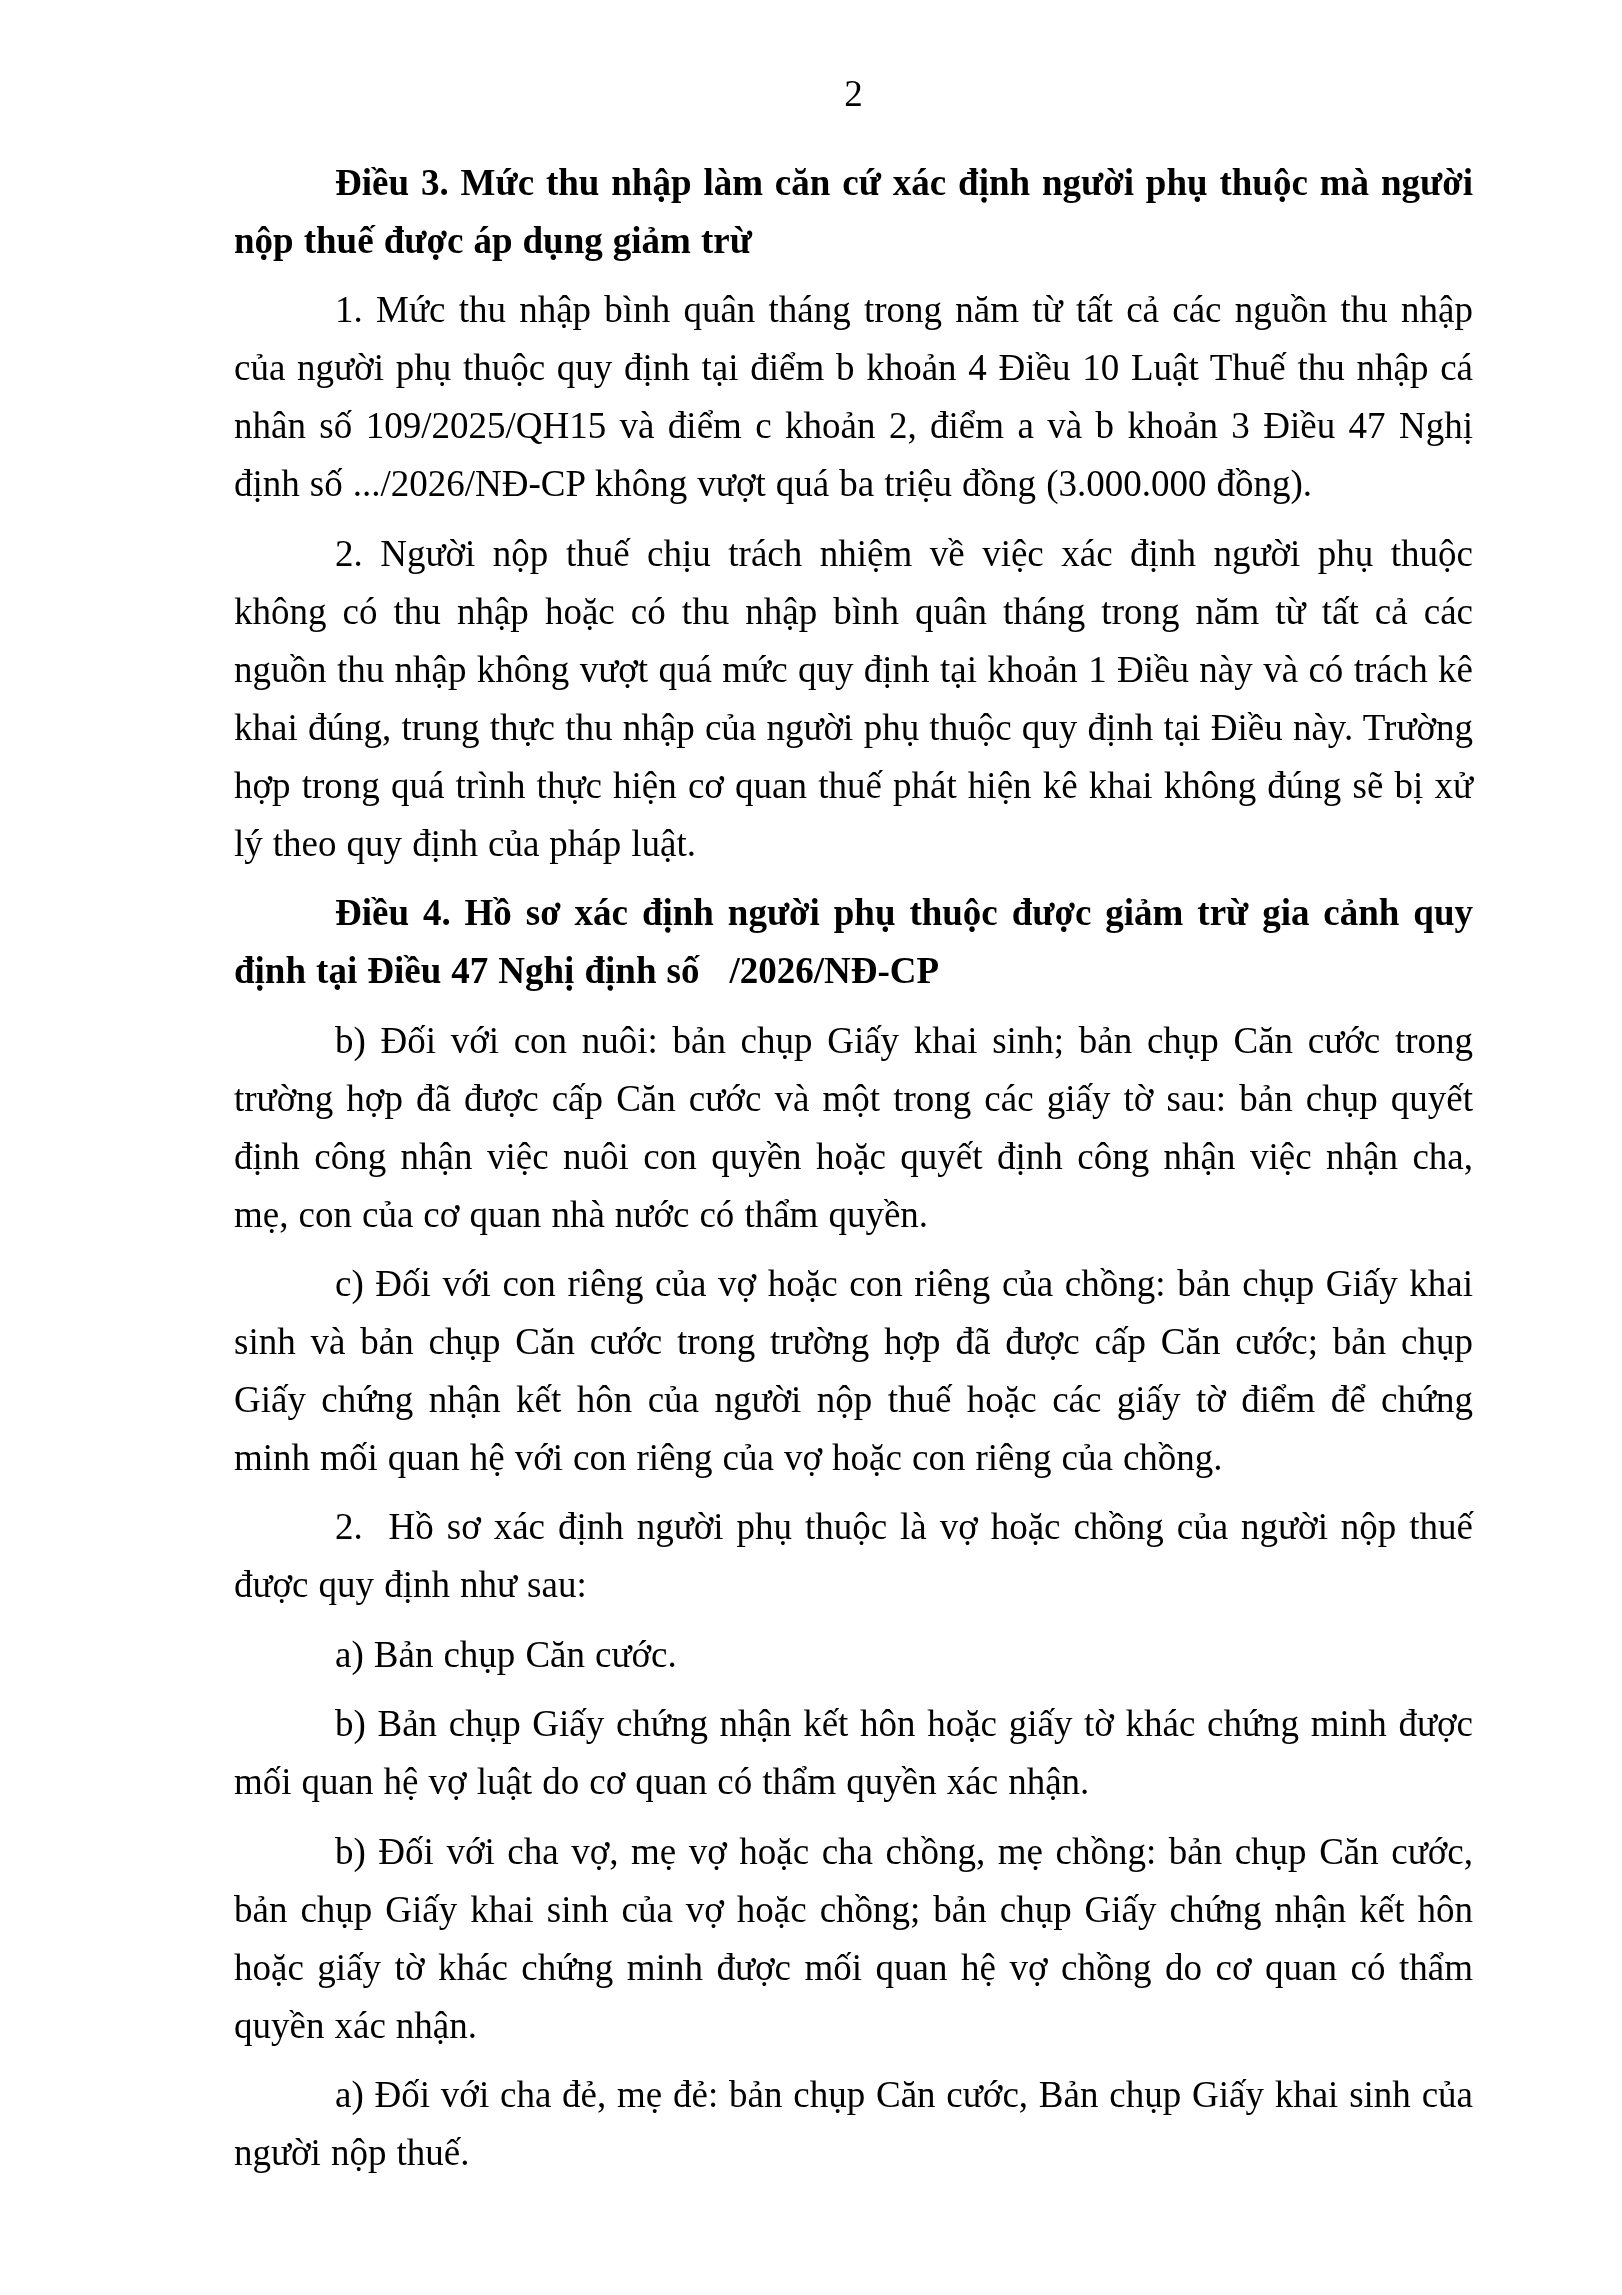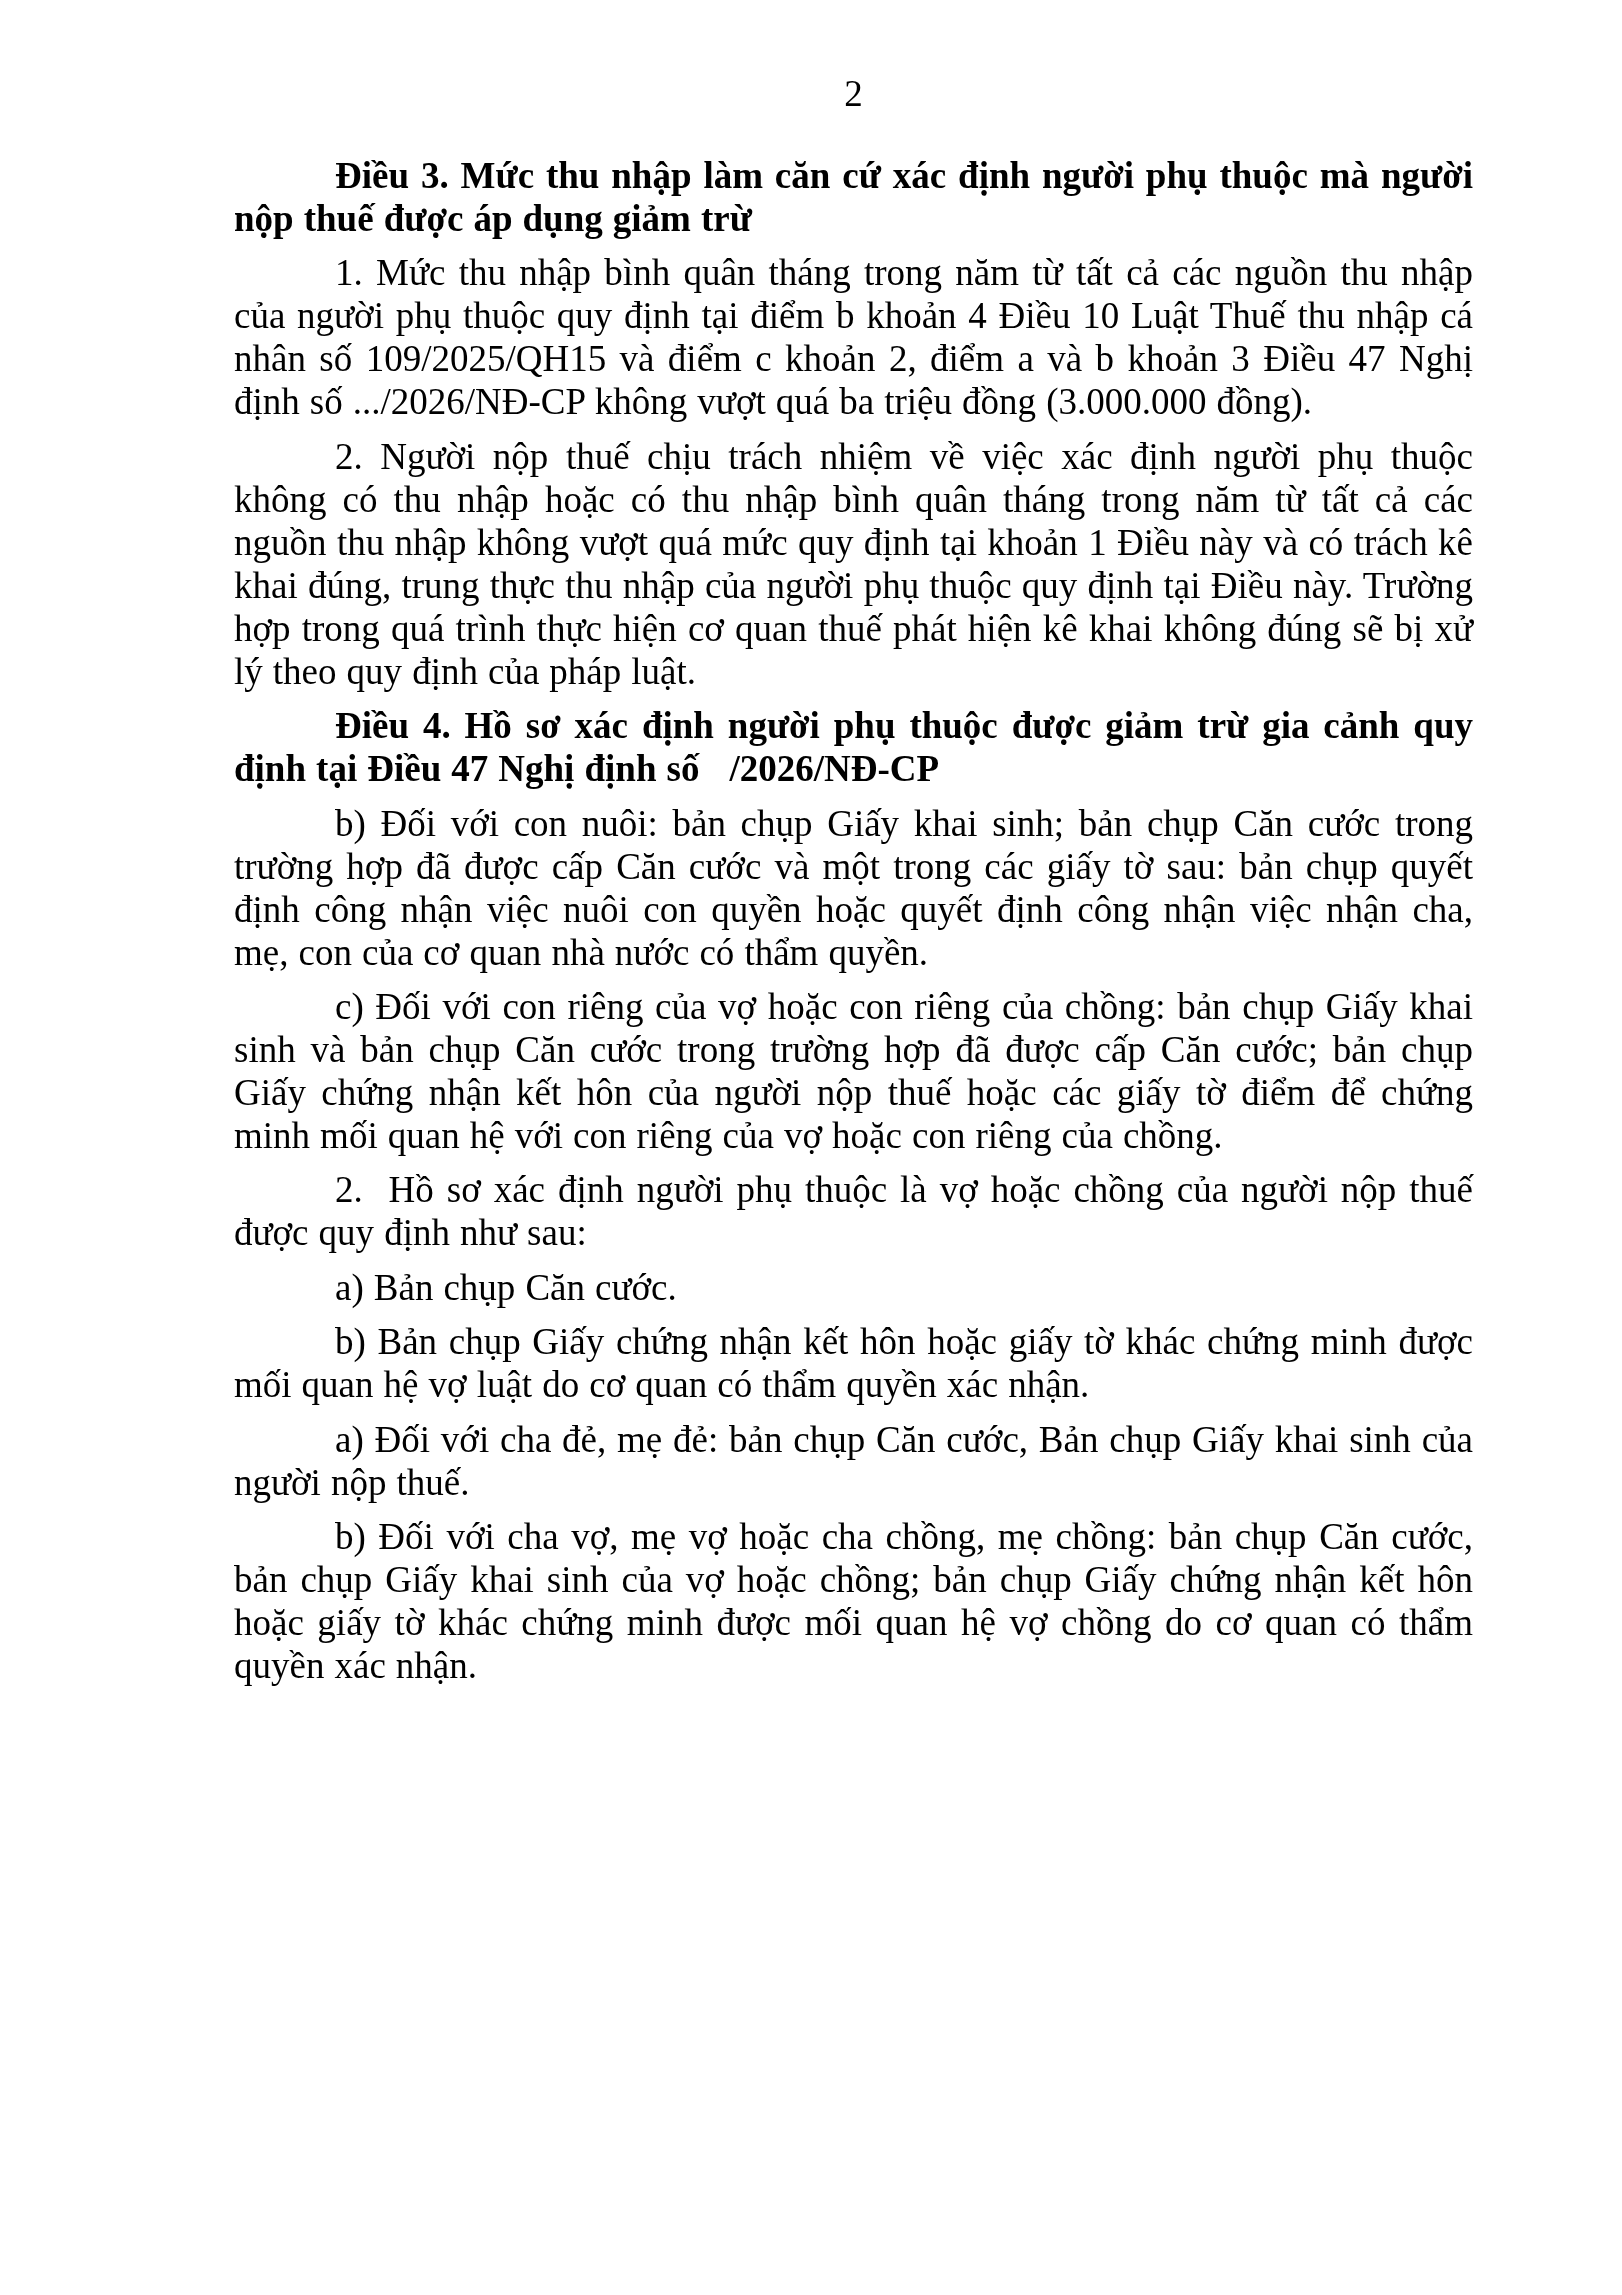--- a/index.html
+++ b/index.html
@@ -27,21 +27,21 @@
   }
   .content {
     position: absolute;
     top: 154px;
     left: 234px;
     width: 1239px;
   }
   .content p {
     margin: 11.4px 0 0 0;
     font-size: 37px;
-    line-height: 43px;
+    line-height: 58px;
     text-align: justify;
     text-indent: 101px;
     word-spacing: 0.8px;
   }
   .content p:first-child {
     margin-top: 0;
   }
   .content p.heading {
     font-weight: bold;
   }
@@ -69,19 +69,19 @@
 
     <p class="body">c) Đối với con riêng của vợ hoặc con riêng của chồng: bản chụp Giấy khai sinh và bản chụp Căn cước trong trường hợp đã được cấp Căn cước; bản chụp Giấy chứng nhận kết hôn của người nộp thuế hoặc các giấy tờ điểm để chứng minh mối quan hệ với con riêng của vợ hoặc con riêng của chồng.</p>
 
     <p class="body">2.&nbsp; Hồ sơ xác định người phụ thuộc là vợ hoặc chồng của người nộp thuế được quy định như sau:</p>
 
     <p class="body">a) Bản chụp Căn cước.</p>
 
     <p class="body">b) Bản chụp Giấy chứng nhận kết hôn hoặc giấy tờ khác chứng minh được mối quan hệ vợ luật do cơ quan có thẩm quyền xác nhận.</p>
 
 
+    <p class="body">b) Đối với cha vợ, mẹ vợ hoặc cha chồng, mẹ chồng: bản chụp Căn cước, bản chụp Giấy khai sinh của vợ hoặc chồng; bản chụp Giấy chứng nhận kết hôn hoặc giấy tờ khác chứng minh được mối quan hệ vợ chồng do cơ quan có thẩm quyền xác nhận.</p>
+
     <p class="body">a) Đối với cha đẻ, mẹ đẻ: bản chụp Căn cước, Bản chụp Giấy khai sinh của người nộp thuế.</p>
-
-    <p class="body">b) Đối với cha vợ, mẹ vợ hoặc cha chồng, mẹ chồng: bản chụp Căn cước, bản chụp Giấy khai sinh của vợ hoặc chồng; bản chụp Giấy chứng nhận kết hôn hoặc giấy tờ khác chứng minh được mối quan hệ vợ chồng do cơ quan có thẩm quyền xác nhận.</p>
 
   </div>
 </div>
 
 
 </body></html>

